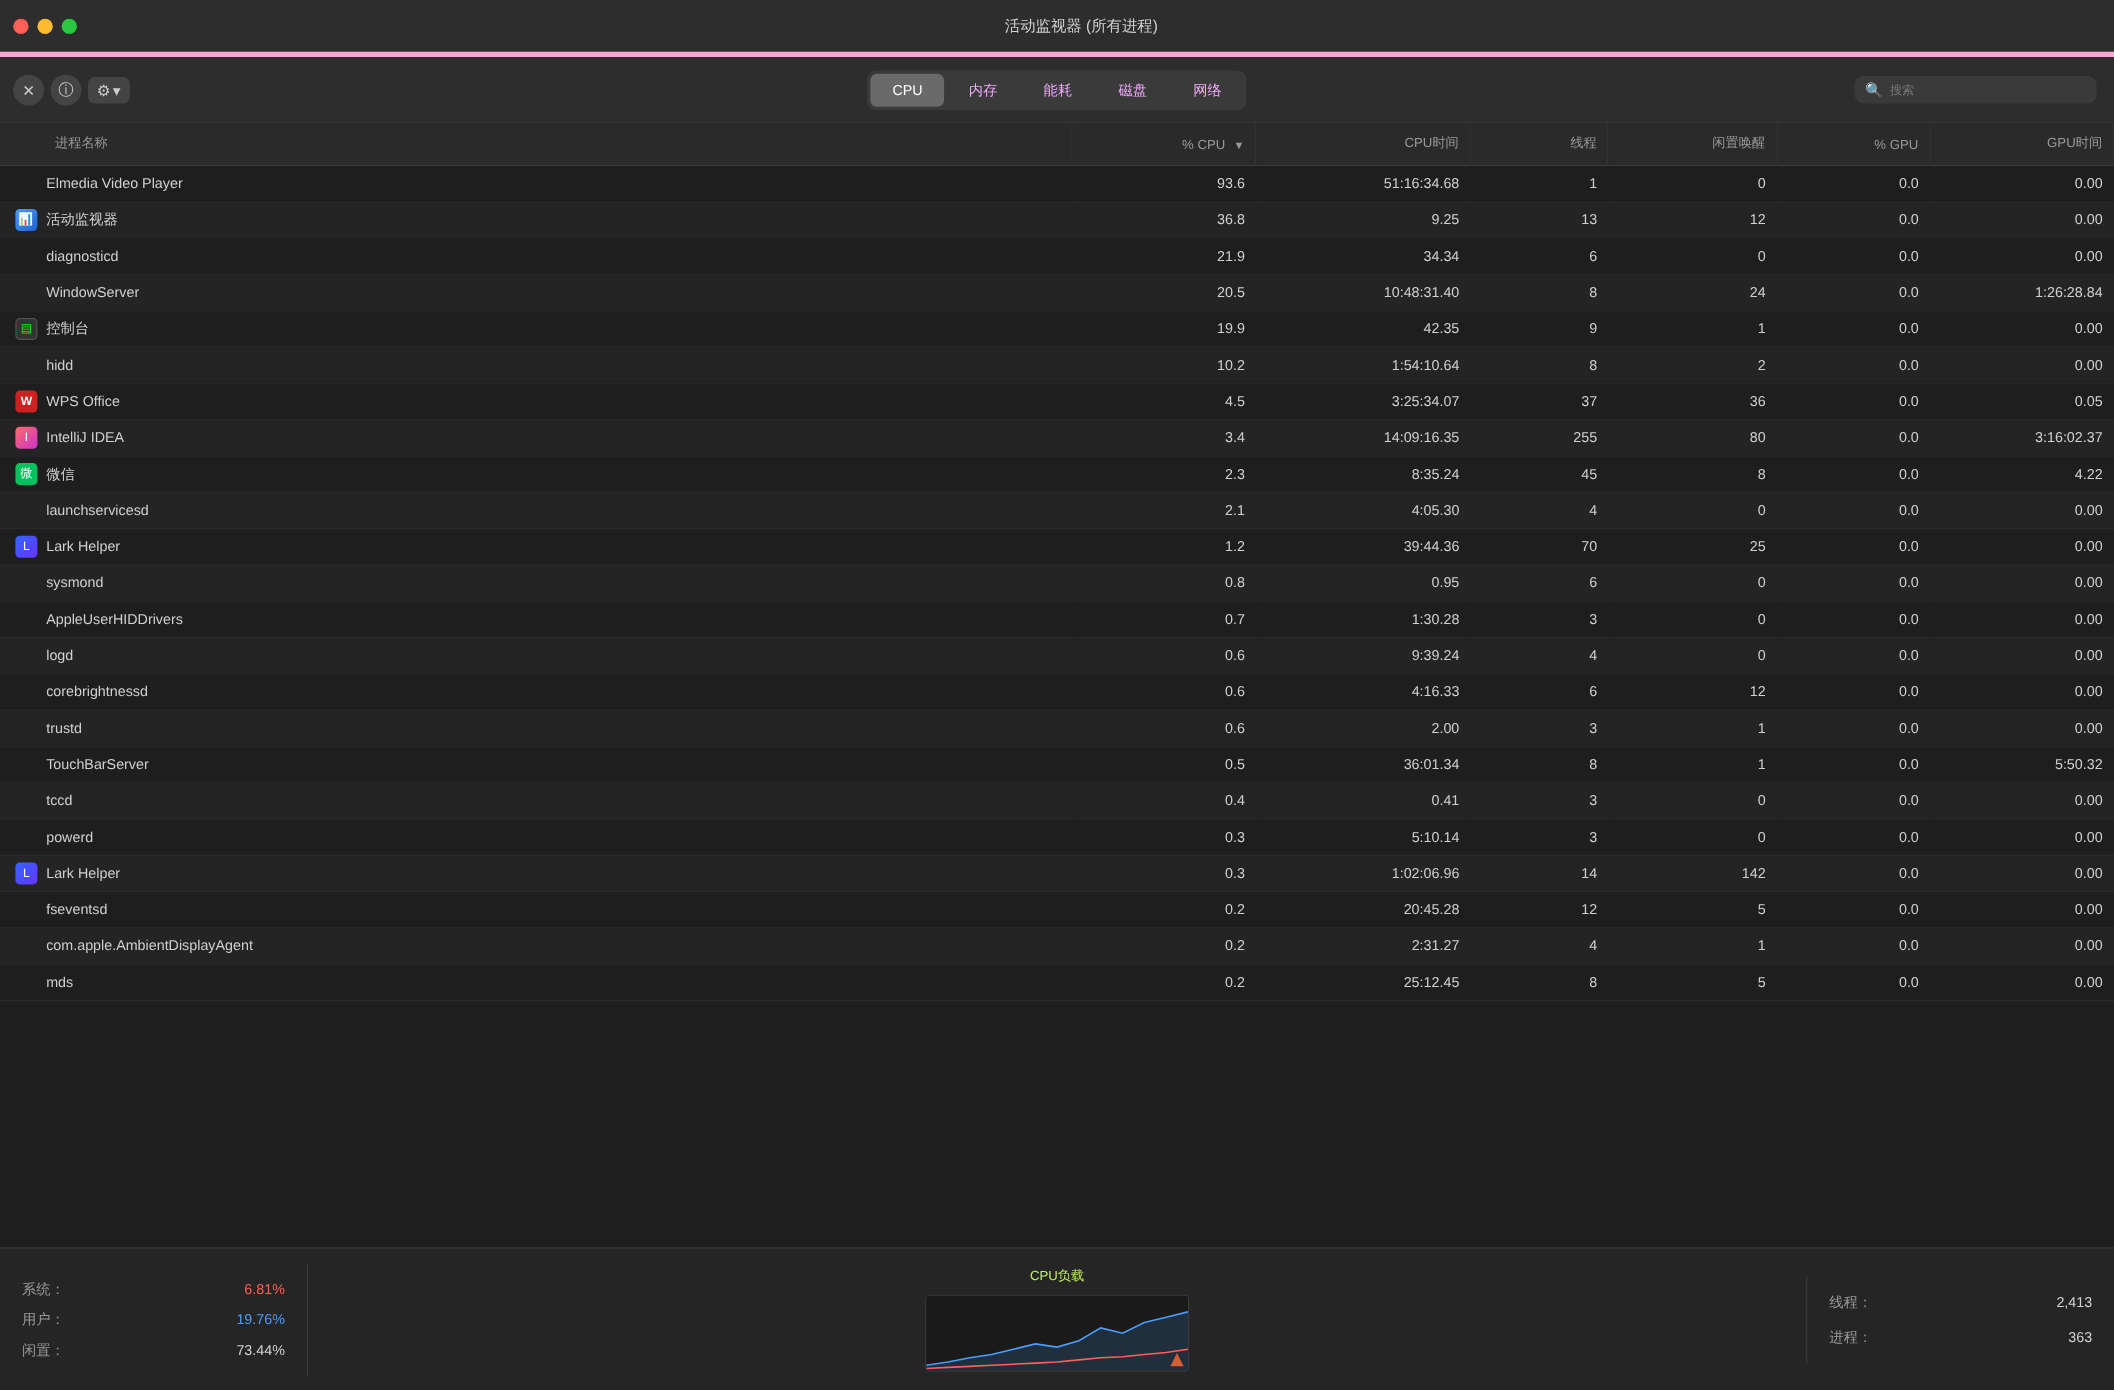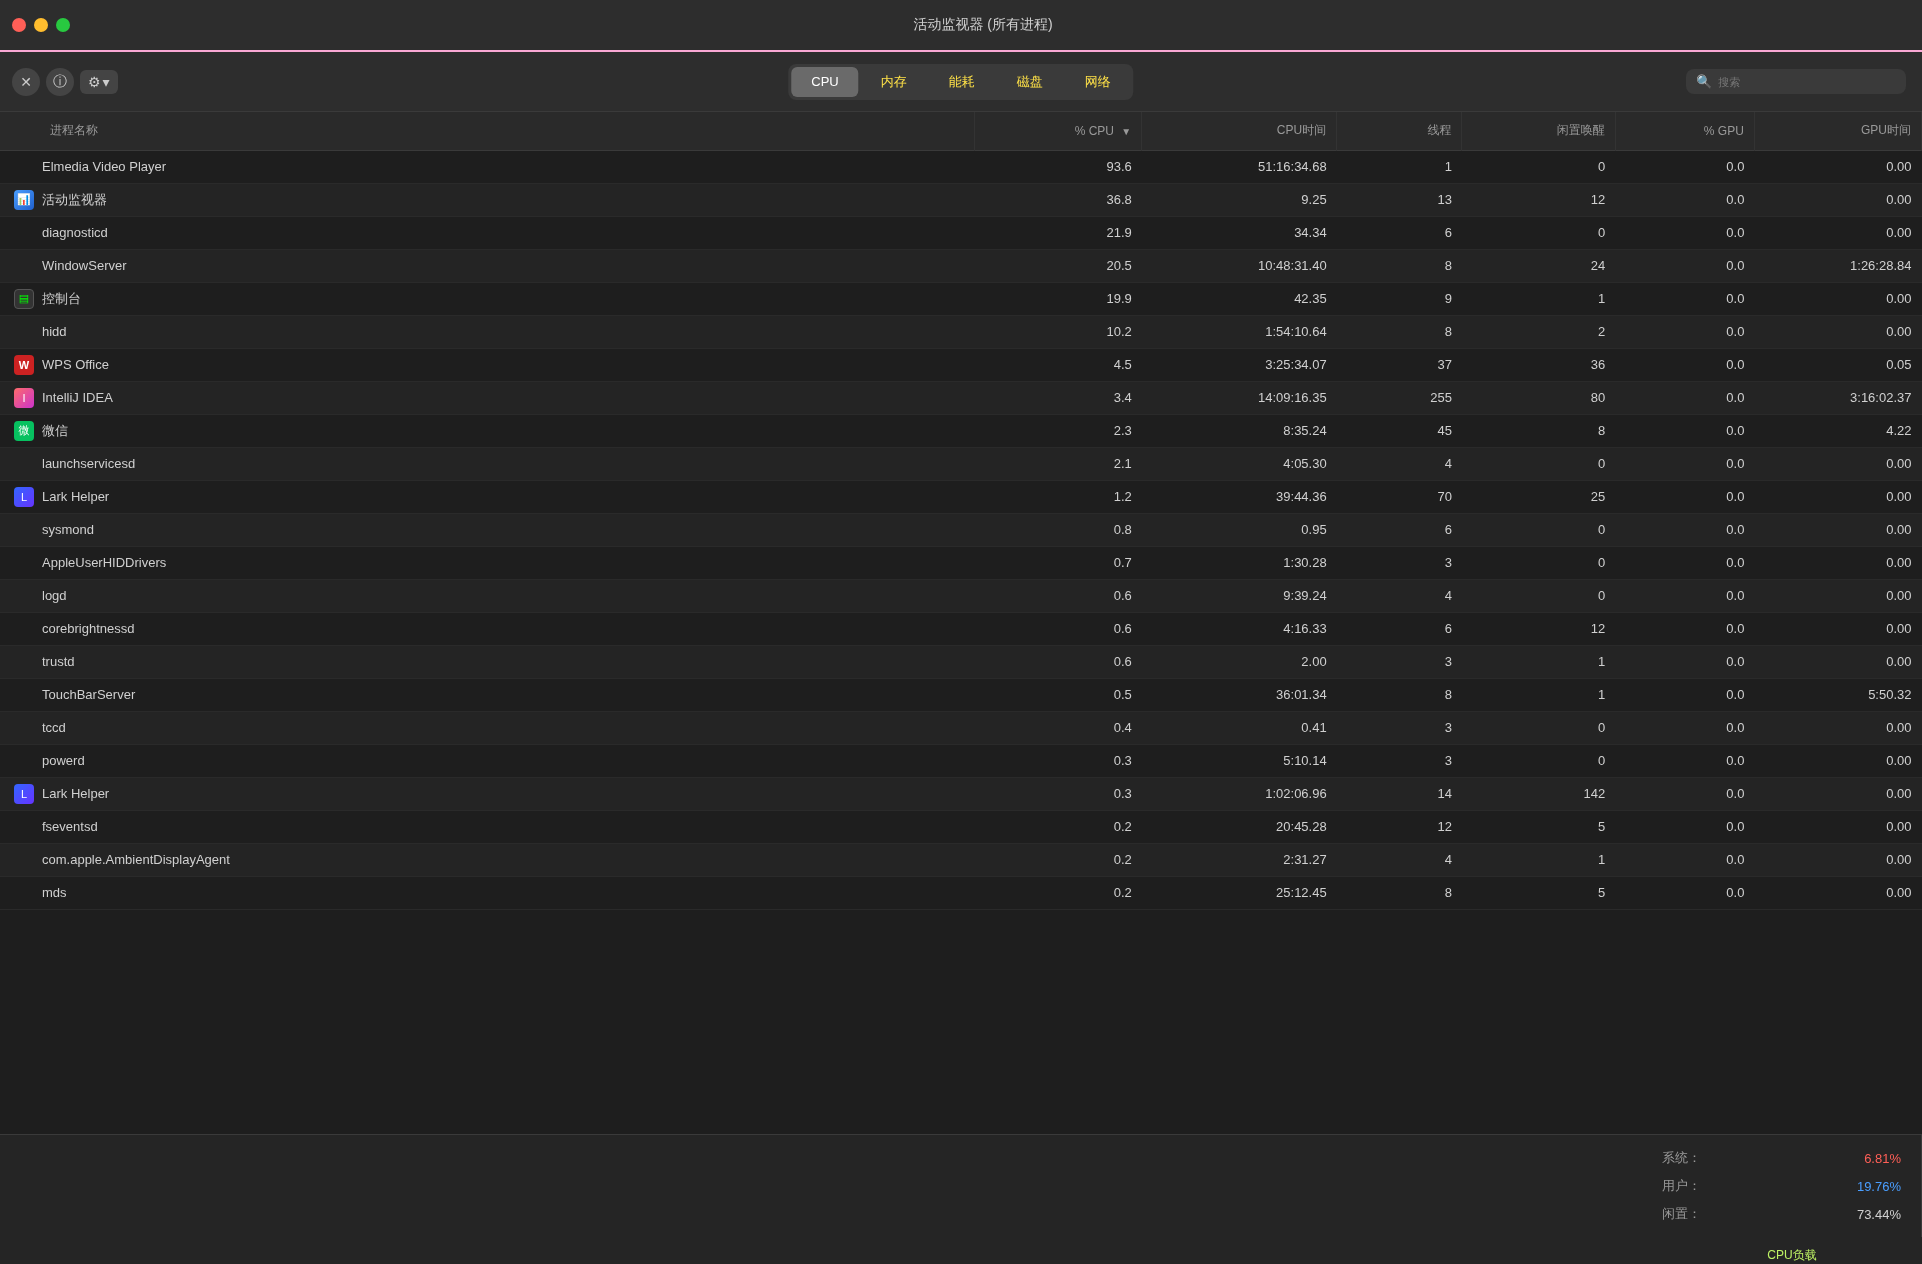--- a/index.html
+++ b/index.html
@@ -14,21 +14,21 @@
     }
 
     
     .title-bar {
       background: #2d2d2d;
       height: 52px;
       display: flex;
       align-items: center;
       justify-content: center;
       position: relative;
-      border-bottom: 2px solid #f9a8d4;
+      border-bottom: 5px solid #f9a8d4;
       padding-left: 44px;
     }
     .traffic-lights {
       position: absolute;
       left: 12px;
       display: flex;
       gap: 8px;
       align-items: center;
     }
     .traffic-light {
@@ -101,21 +101,21 @@
       gap: 2px;
     }
     .tab-btn {
       padding: 6px 20px;
       border: none;
       border-radius: 6px;
       cursor: pointer;
       font-size: 13px;
       font-weight: 500;
       background: transparent;
-      color: #fde047;
+      color: #f0abfc;
     }
     .tab-btn.active {
       background: #6a6a6a;
       color: #ffffff;
     }
 
     .search-box {
       position: absolute;
       right: 16px;
       display: flex;
@@ -208,22 +208,21 @@
     .icon-wechat { background: #07c160; color: white; }
     .icon-lark { background: linear-gradient(135deg, #3366ff, #6633ff); color: white; }
     .icon-blank { background: transparent; }
 
     
     .status-bar {
       height: 130px;
       background: #252525;
       border-top: 1px solid #3a3a3a;
       display: flex;
-      align-items: flex-end;
-      flex-direction: column;
+      align-items: center;
     }
     .status-left {
       width: 280px;
       padding: 14px 20px;
       border-right: 1px solid #3a3a3a;
       display: flex;
       flex-direction: column;
       gap: 10px;
       justify-content: center;
     }

